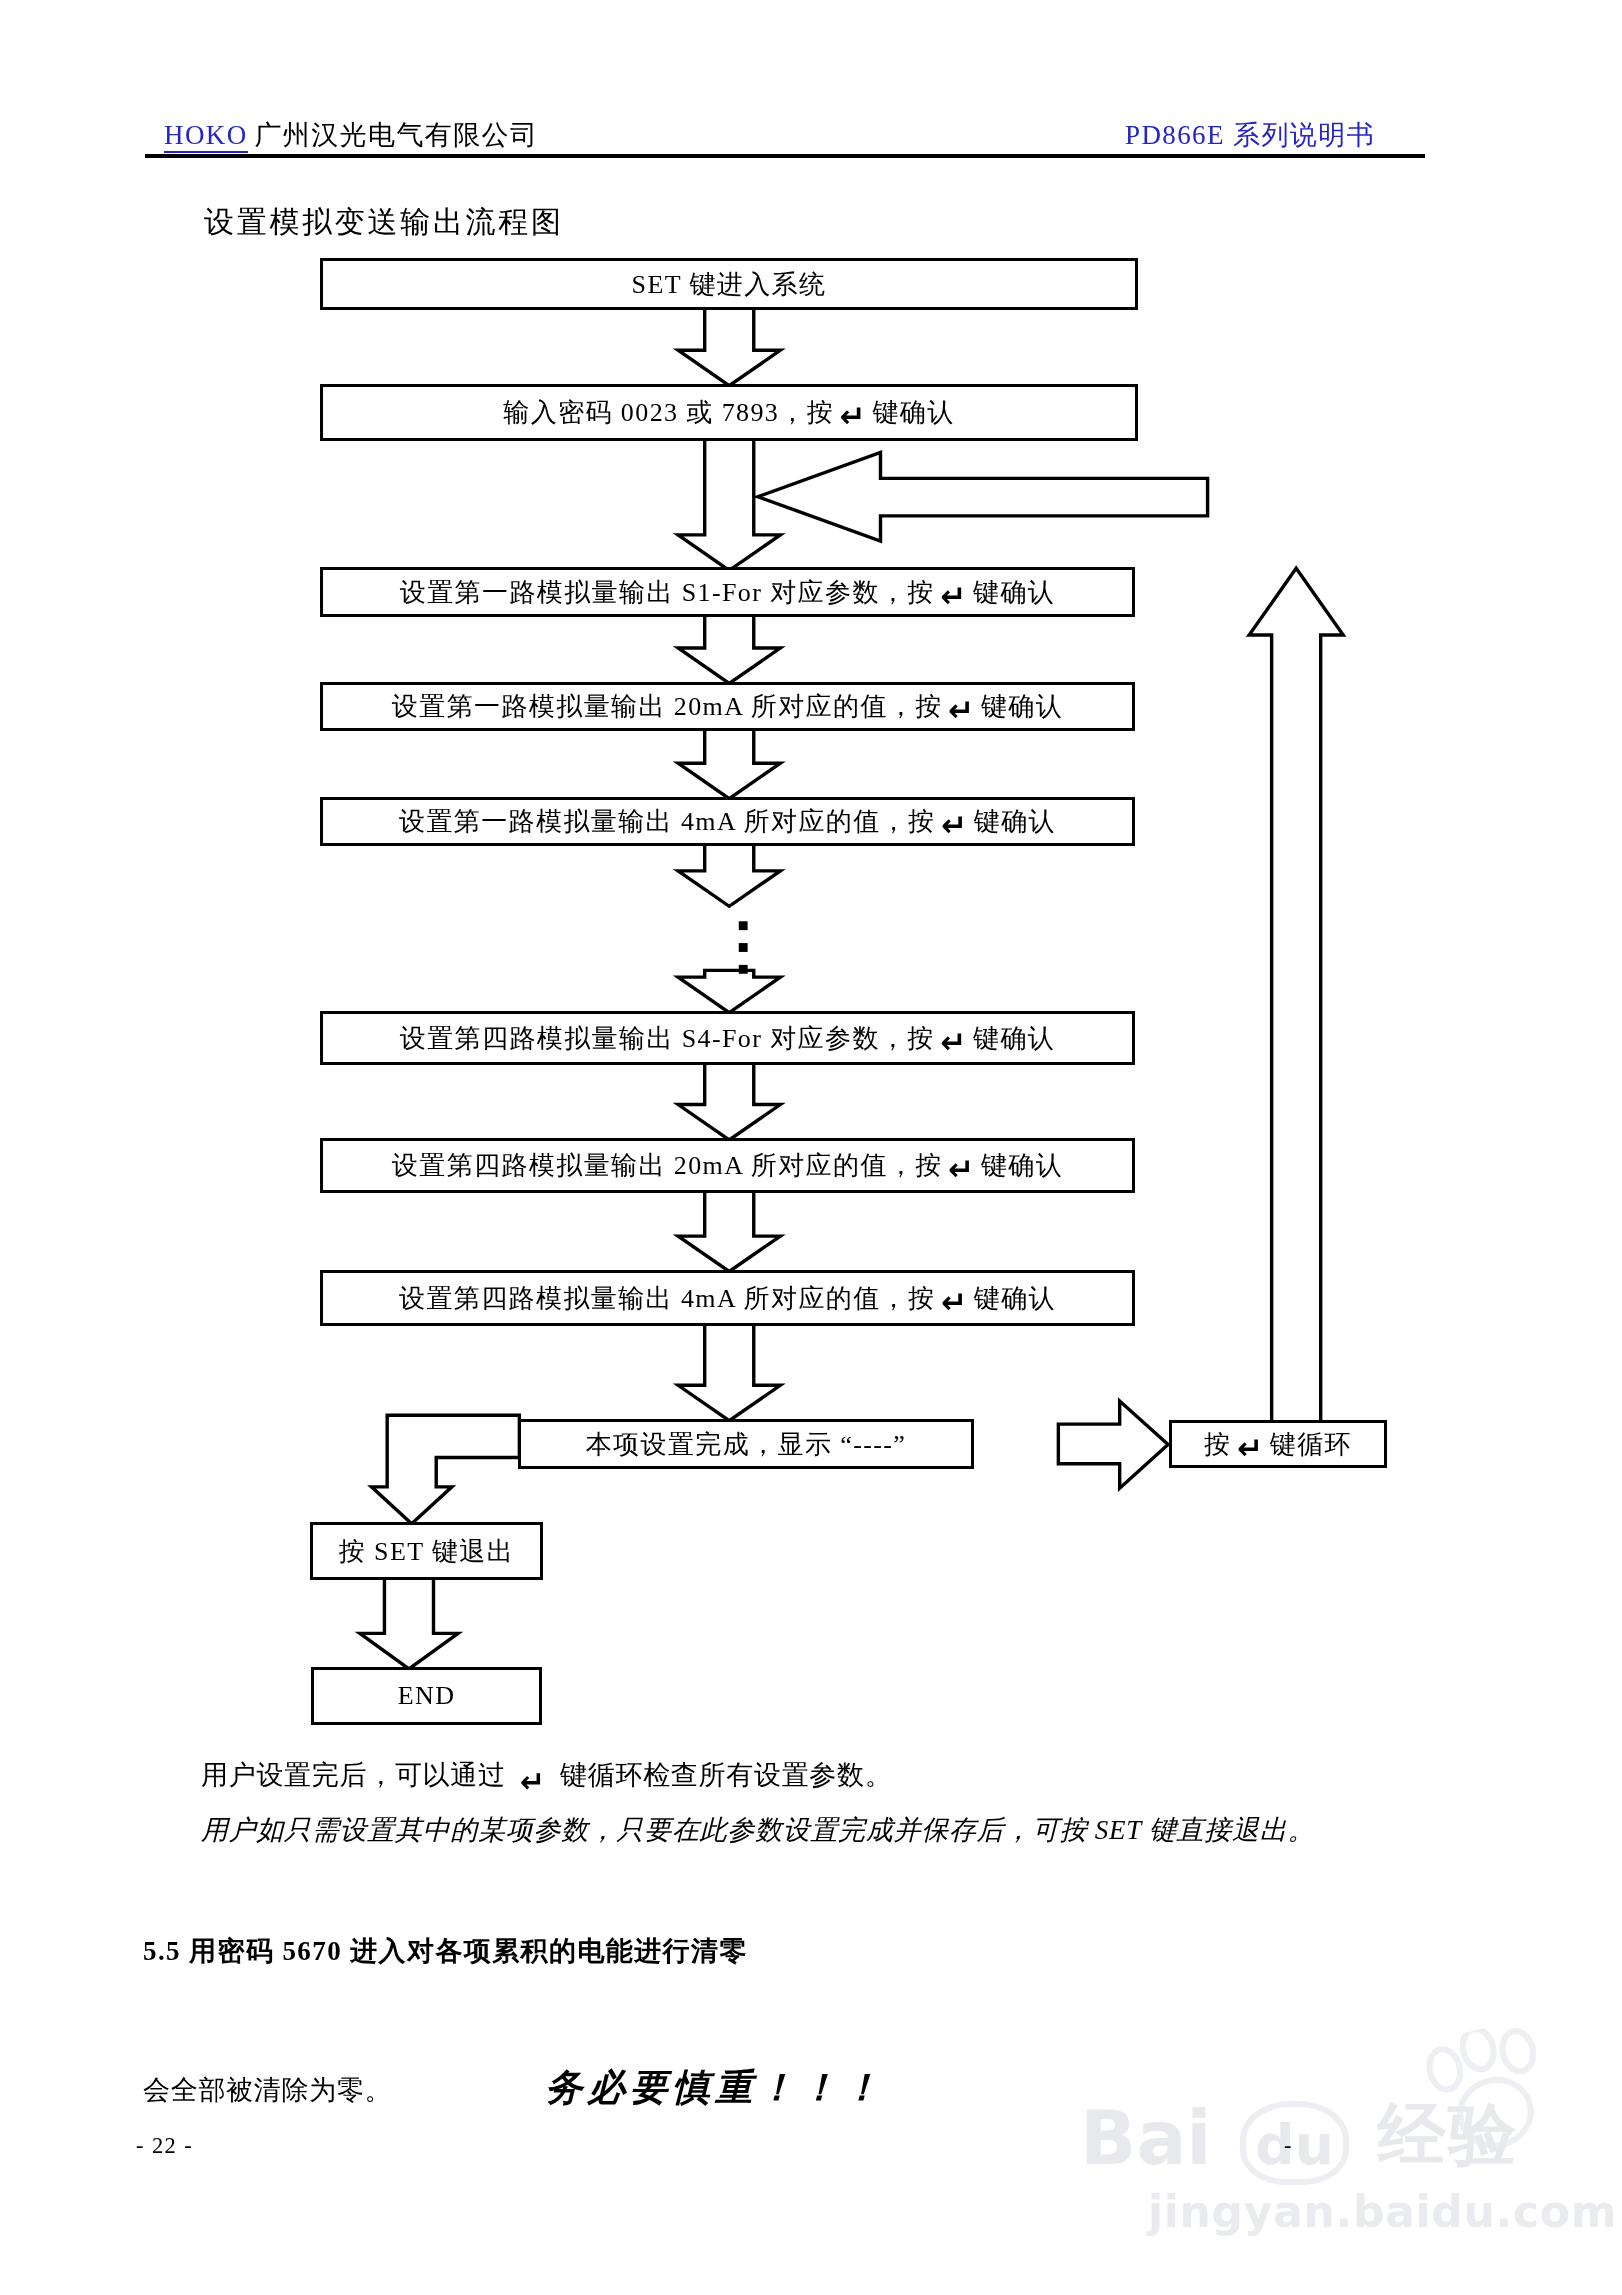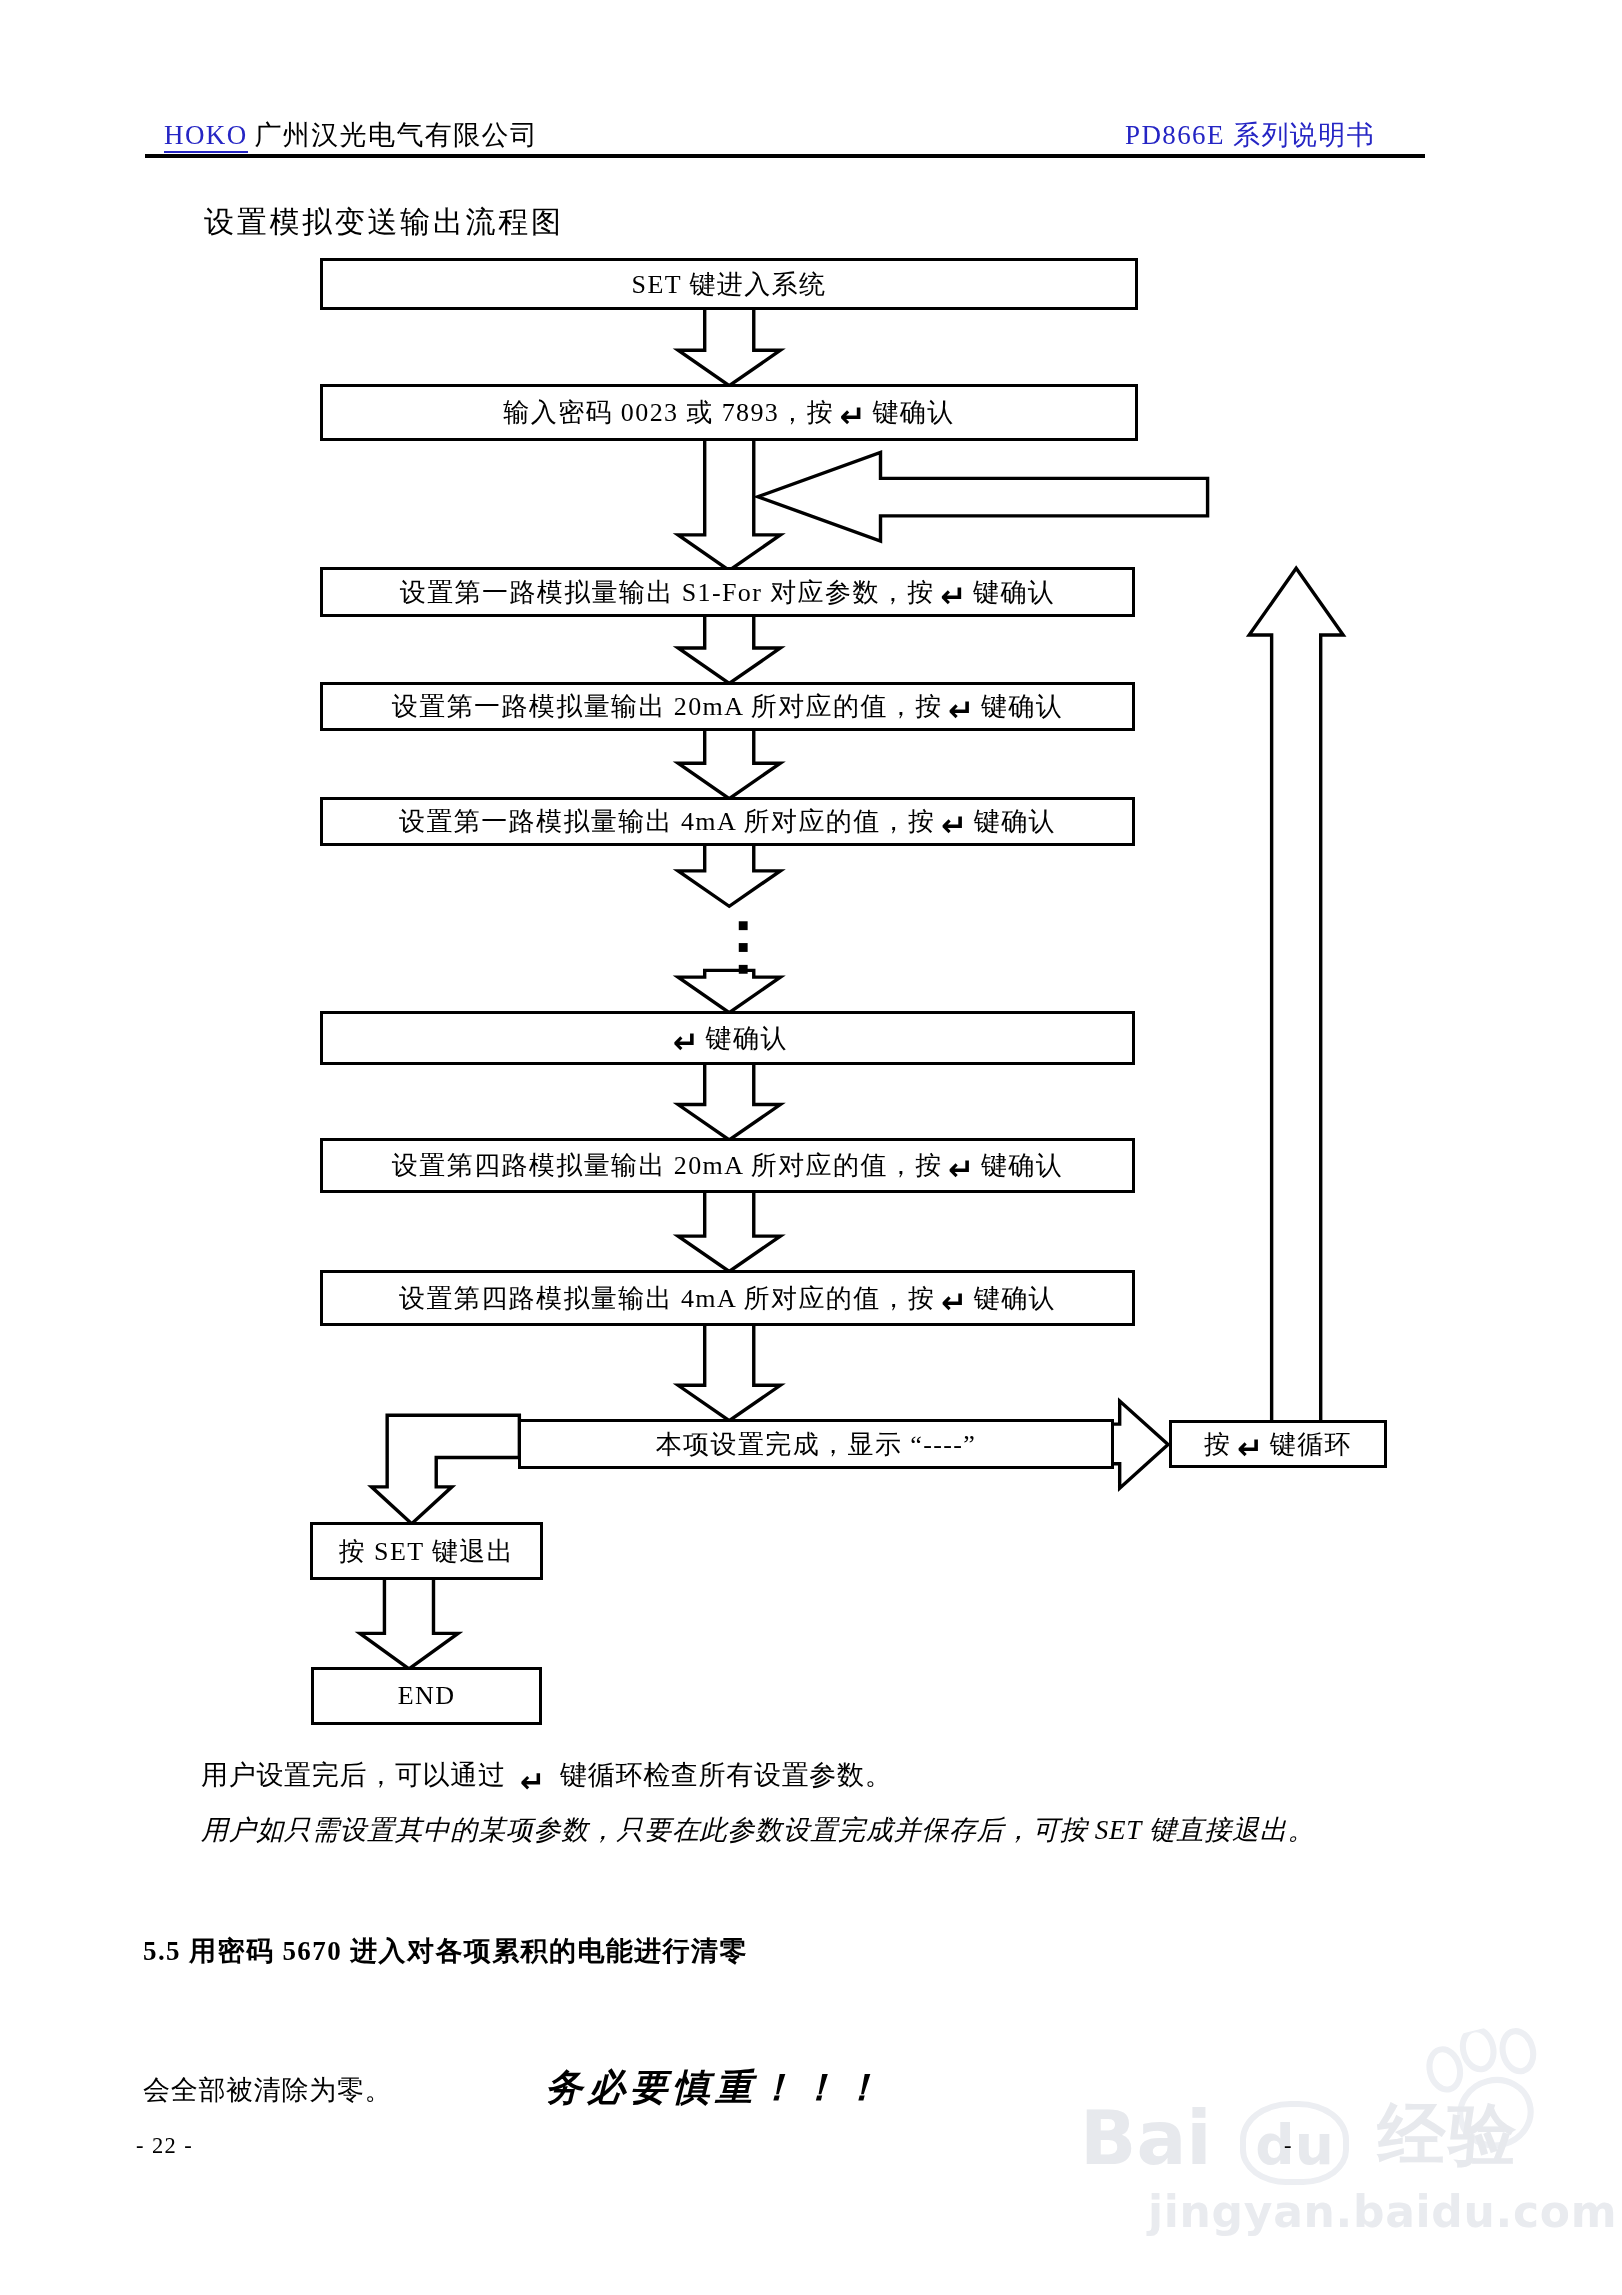--- a/index.html
+++ b/index.html
@@ -129,37 +129,38 @@
     <span>键确认</span>
   </div>
 
   <div class="fbox" style="left:320px;top:797px;width:815px;height:49px;">
     <span>设置第一路模拟量输出 4mA 所对应的值，按</span>
     <span class="key">↵</span>
     <span>键确认</span>
   </div>
 
   <div class="fbox" style="left:320px;top:1011px;width:815px;height:54px;">
+    <span>设置第四路模拟量输出 S4-For 对应参数，按</span>
     <span class="key">↵</span>
     <span>键确认</span>
   </div>
 
   <div class="fbox" style="left:320px;top:1138px;width:815px;height:55px;">
     <span>设置第四路模拟量输出 20mA 所对应的值，按</span>
     <span class="key">↵</span>
     <span>键确认</span>
   </div>
 
   <div class="fbox" style="left:320px;top:1270px;width:815px;height:56px;">
     <span>设置第四路模拟量输出 4mA 所对应的值，按</span>
     <span class="key">↵</span>
     <span>键确认</span>
   </div>
 
-  <div class="fbox" style="left:518px;top:1419px;width:596px;height:50px;">
+  <div class="fbox" style="left:518px;top:1419px;width:456px;height:50px;">
     <span>本项设置完成，显示 “----”</span>
   </div>
 
   <div class="fbox" style="left:1169px;top:1420px;width:218px;height:48px;">
     <span>按</span>
     <span class="key">↵</span>
     <span>键循环</span>
   </div>
 
   <div class="fbox" style="left:310px;top:1522px;width:233px;height:58px;">

